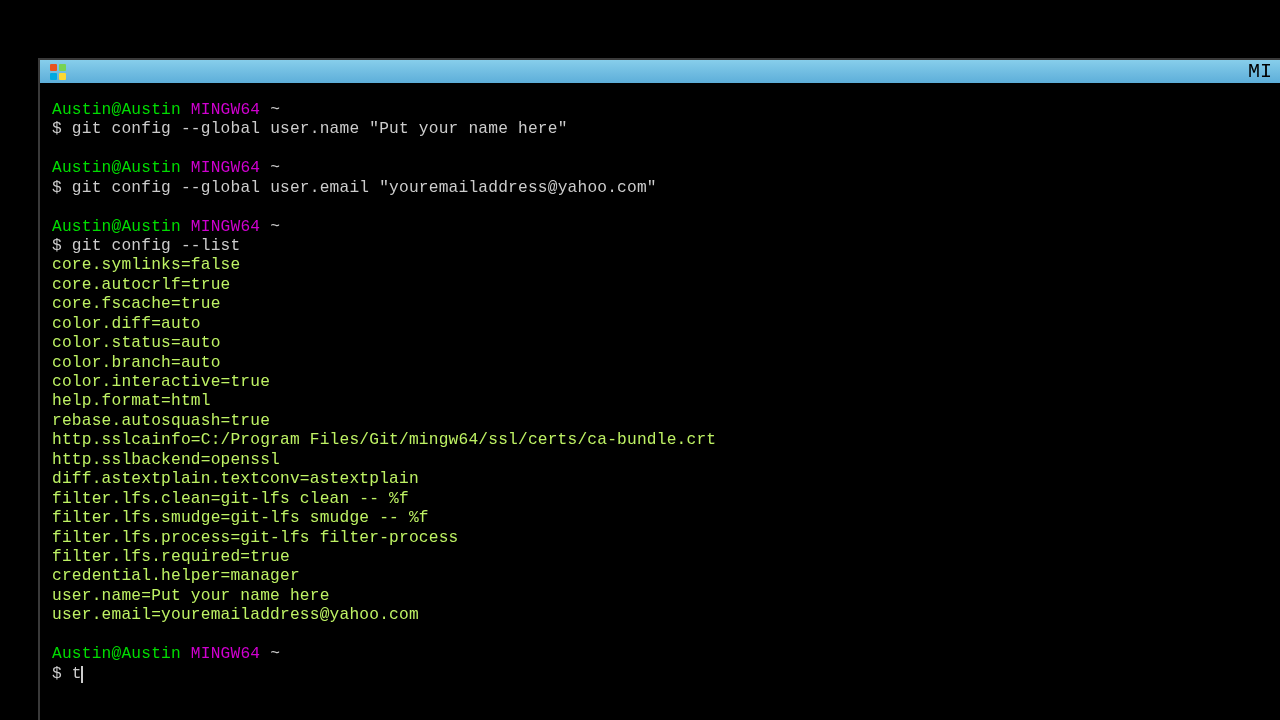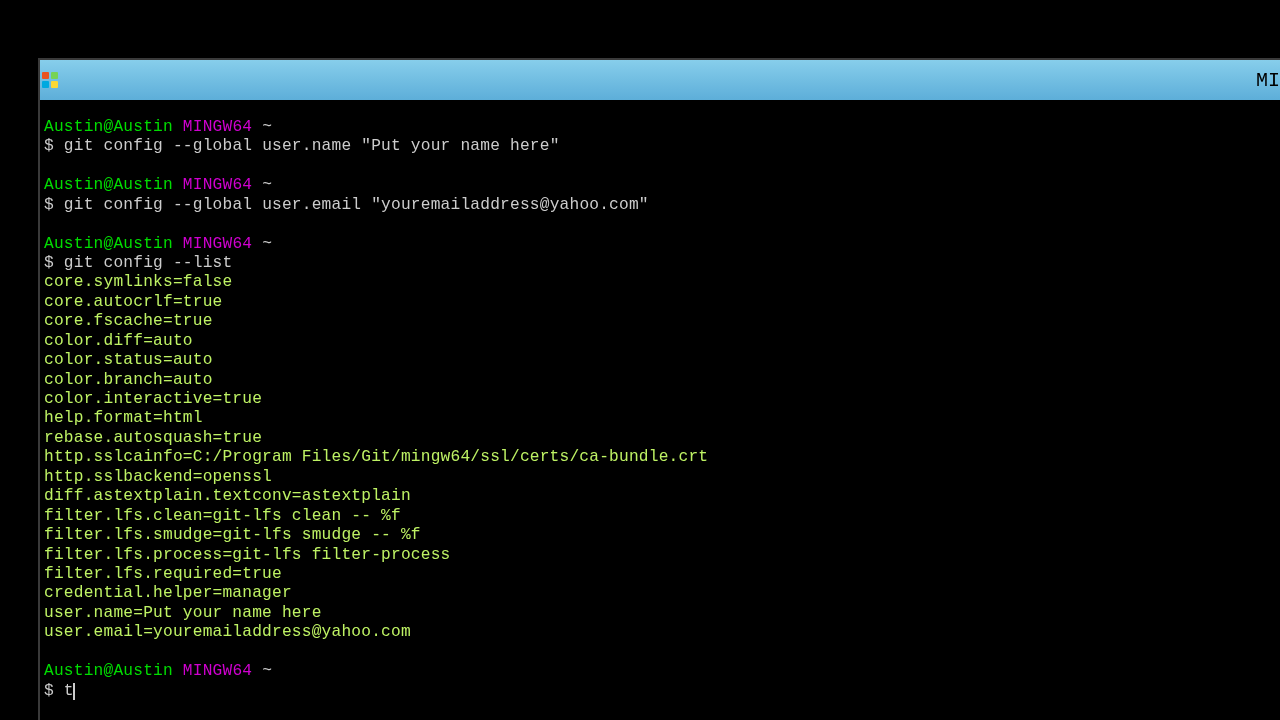--- a/index.html
+++ b/index.html
@@ -16,42 +16,42 @@
       position: absolute;
       top: 58px;
       left: 38px;
       right: 0;
       bottom: 0;
       border-top: 2px solid #3a3a3a;
       border-left: 2px solid #3a3a3a;
     }
     .title-bar {
       background: linear-gradient(180deg, #87ceeb 0%, #5daed9 100%);
-      height: 40px;
+      height: 23px;
       display: flex;
       align-items: center;
       justify-content: space-between;
-      padding: 0 0;
+      padding: 0 8px;
       overflow: hidden;
     }
     .title-bar-icon {
       width: 20px;
       height: 20px;
       display: flex;
       align-items: center;
       justify-content: center;
     }
     .title-bar-text {
       color: #000000;
       font-size: 20px;
       font-weight: normal;
       white-space: nowrap;
     }
     .terminal-body {
-      padding: 18px 4px 0 4px;
+      padding: 18px 4px 0 12px;
       line-height: 1.20;
       letter-spacing: 0.2px;
       white-space: pre;
     }
     .line { display: block; }
     .prompt-user { color: #00dd00; }
     .prompt-mingw { color: #d000d0; }
     .prompt-tilde { color: #cccccc; }
     .dollar { color: #cccccc; }
     .cmd { color: #cccccc; }

